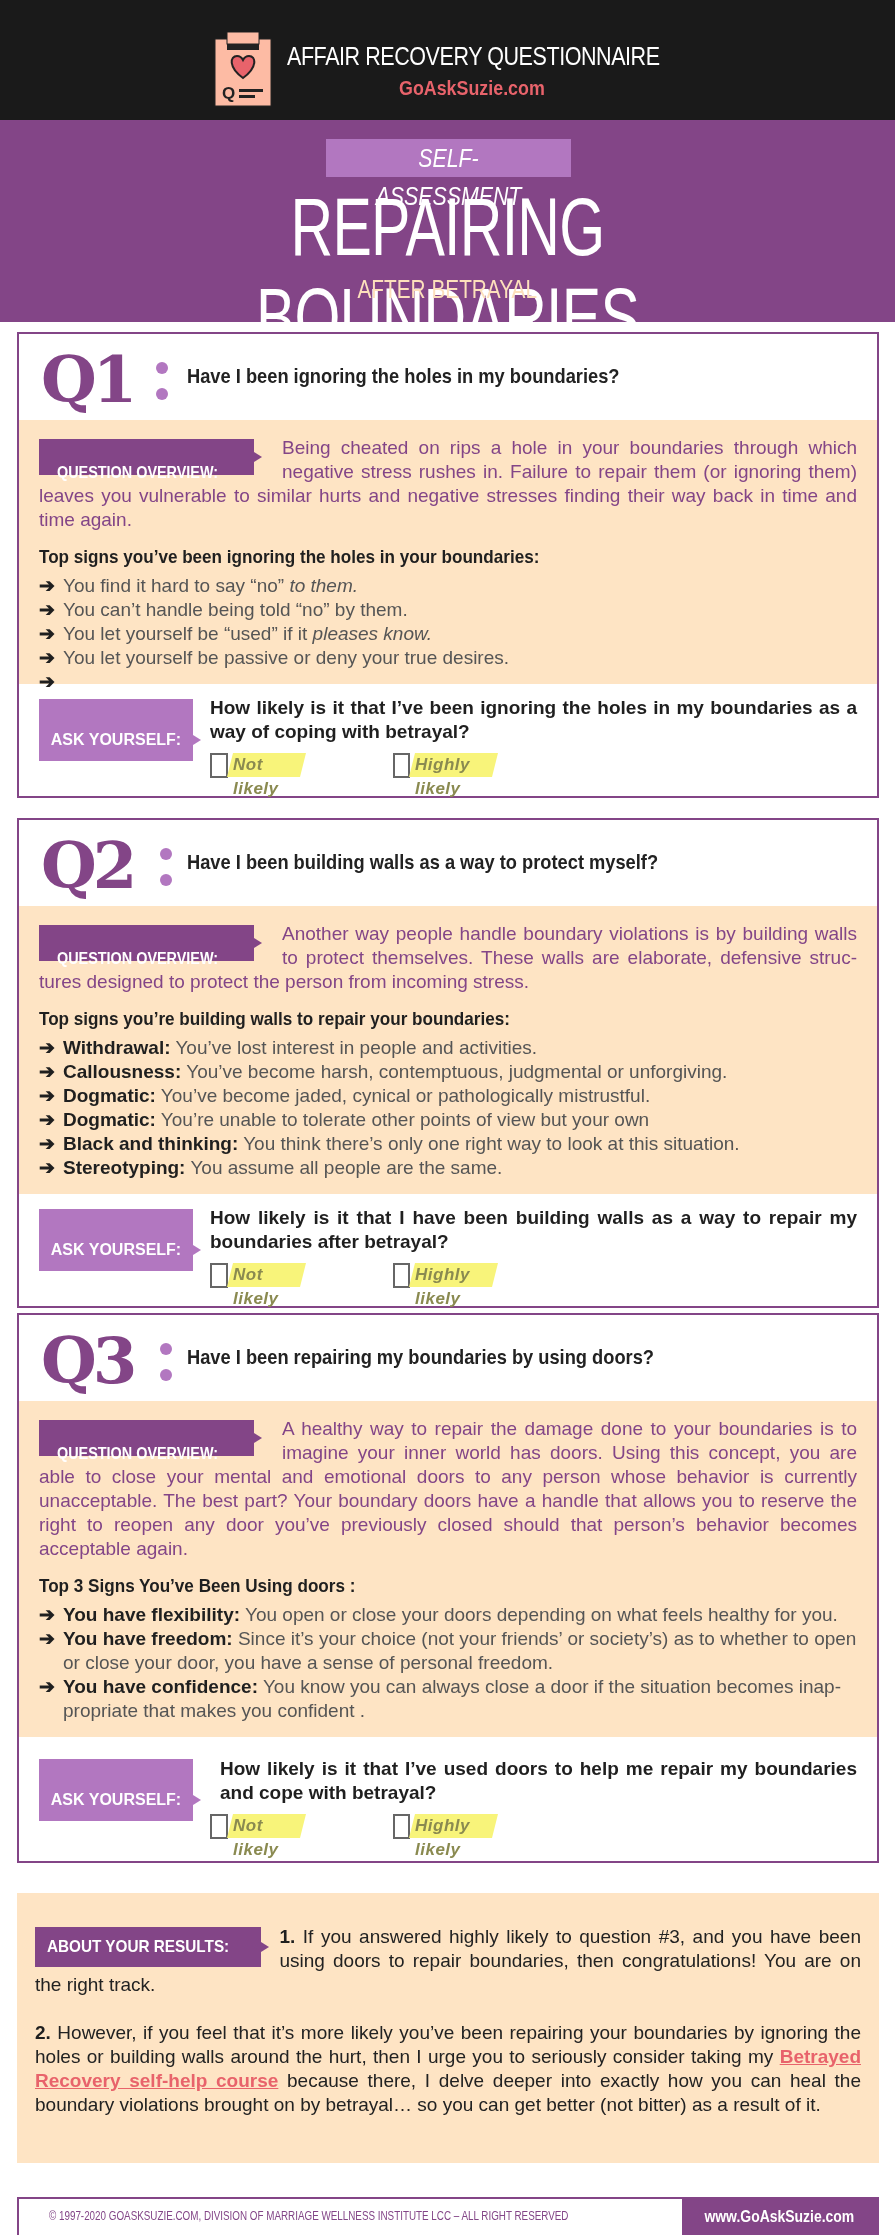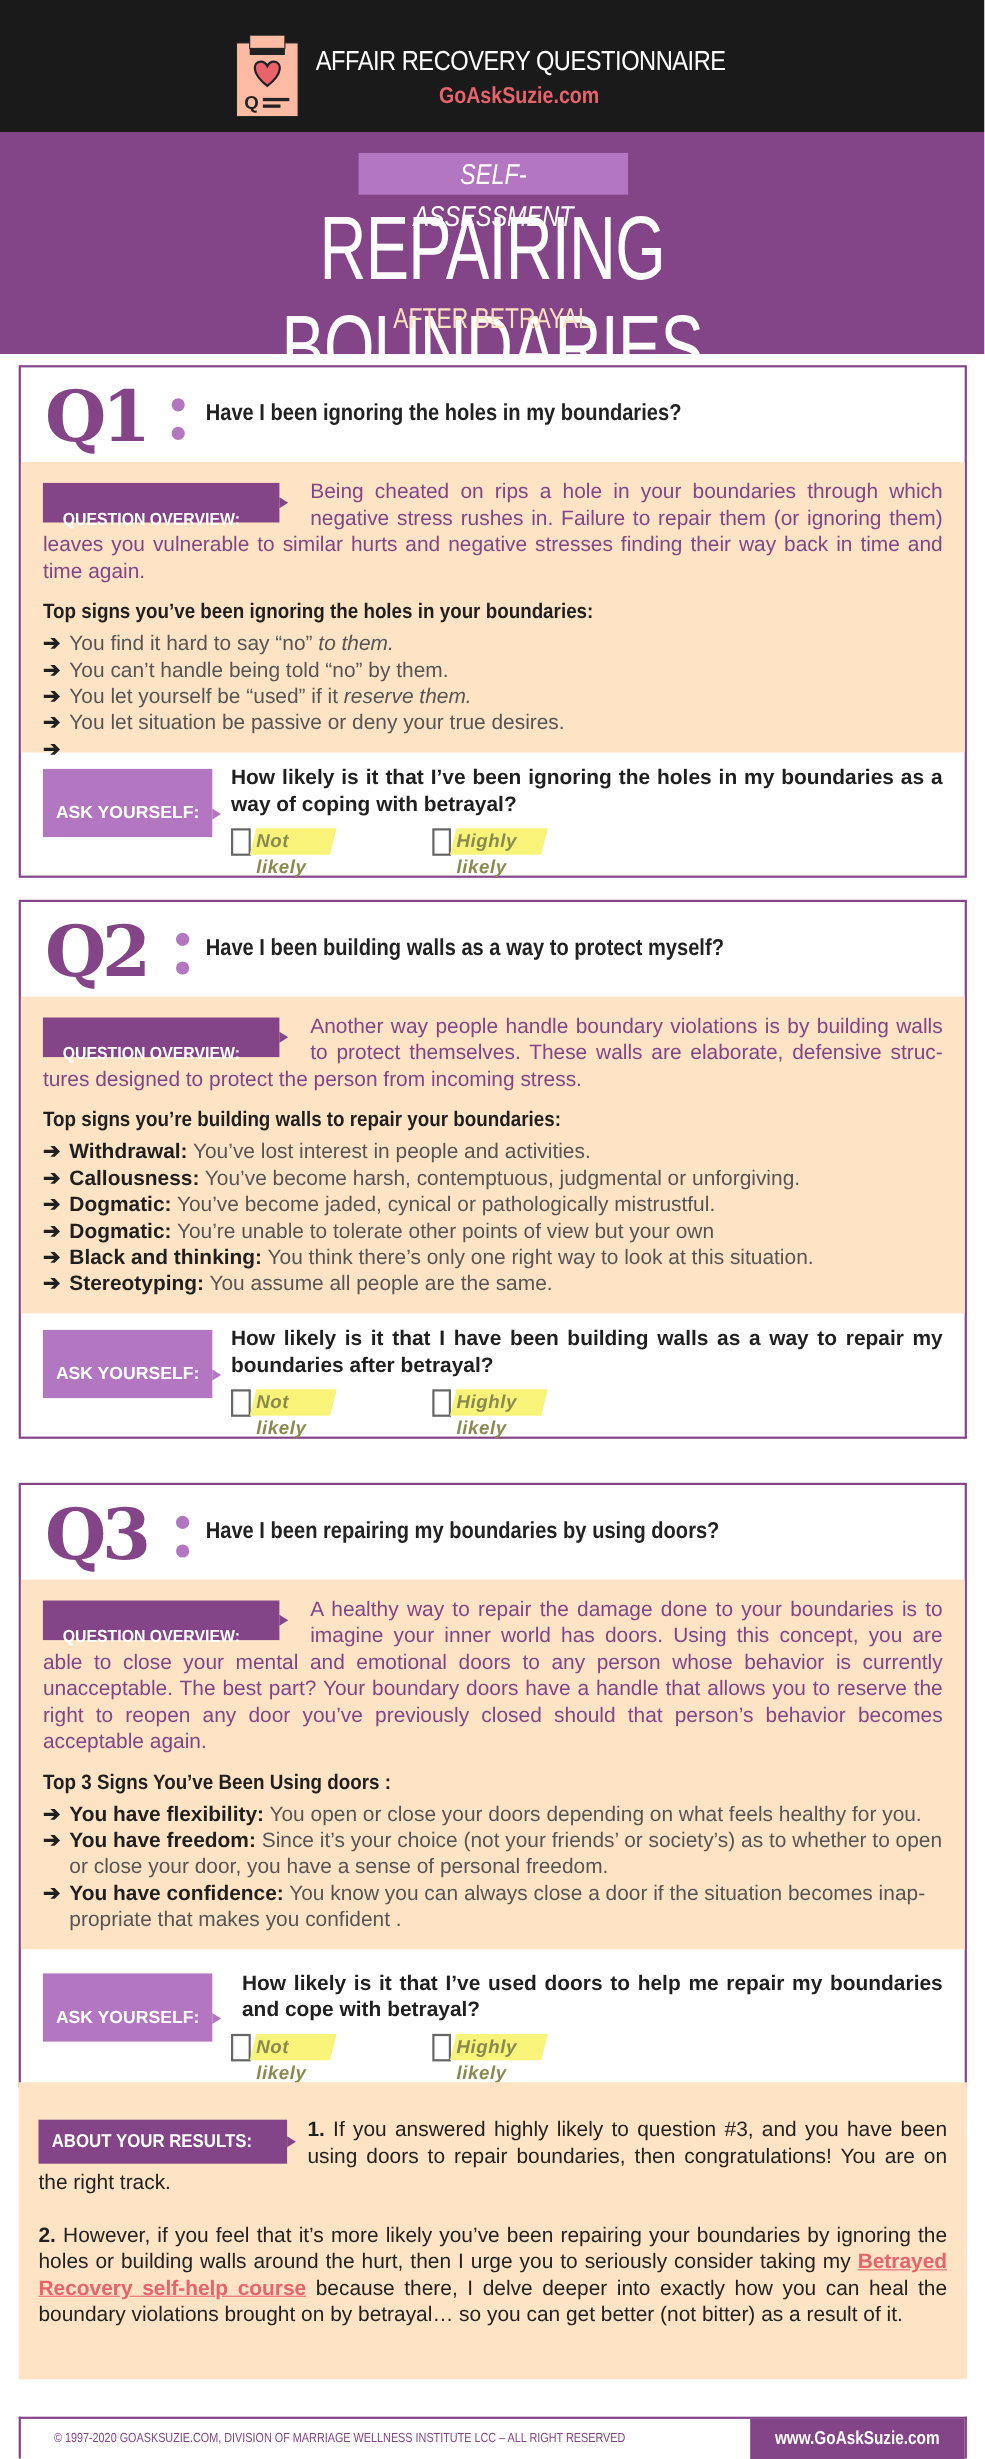--- a/index.html
+++ b/index.html
@@ -96,22 +96,22 @@
   </div>
   <div class="qbody">
     <div class="overview">
       <div class="tag"><span class="tag-text">QUESTION OVERVIEW:</span></div>
       <span class="ov-text">Being cheated on rips a hole in your boundaries through which negative stress rushes in. Failure to repair them (or ignoring them) leaves you vulnerable to similar hurts and negative stresses finding their way back in time and time again.</span>
     </div>
     <div class="signs-title">Top signs you’ve been ignoring the holes in your boundaries:</div>
     <ul class="signs">
       <li><span class="arrow">➔</span><span>You find it hard to say “no”</span><i> to them.</i></li>
       <li><span class="arrow">➔</span><span>You can’t handle being told “no” by them.</span></li>
-      <li><span class="arrow">➔</span><span>You let yourself be “used” if it</span><i> reserve them.</i></li>
-      <li><span class="arrow">➔</span><span>You let situation be passive or deny your true desires.</span></li>
+      <li><span class="arrow">➔</span><span>You let yourself be “used” if it</span><i> pleases know.</i></li>
+      <li><span class="arrow">➔</span><span>You let yourself be passive or deny your true desires.</span></li>
       <li><span class="arrow">➔</span></li>
     </ul>
   </div>
   <div class="ask">
     <div class="ask-tag">ASK YOURSELF:</div>
     <div class="ask-q">How likely is it that I’ve been ignoring the holes in my boundaries as a way of coping with betrayal?</div>
     <div class="opts">
       <label class="opt" style="left:0;">
         <span class="chk"></span>
         <span class="hl"><span>Not likely</span></span>
@@ -157,21 +157,21 @@
         <span class="hl"><span>Not likely</span></span>
       </label>
       <label class="opt" style="left:183px;">
         <span class="chk"></span>
         <span class="hl"><span>Highly likely</span></span>
       </label>
     </div>
   </div>
 </div>
 
-<div class="qbox" style="top:1348px;">
+<div class="qbox" style="top:1313px;">
   <div class="qhead">
     <div class="qnum">Q3</div>
     <div class="qcolon" style="left:141px;">
         <i></i>
         <i></i>
       </div>
     <div class="qtitle">Have I been repairing my boundaries by using doors?</div>
   </div>
   <div class="qbody">
     <div class="overview">

